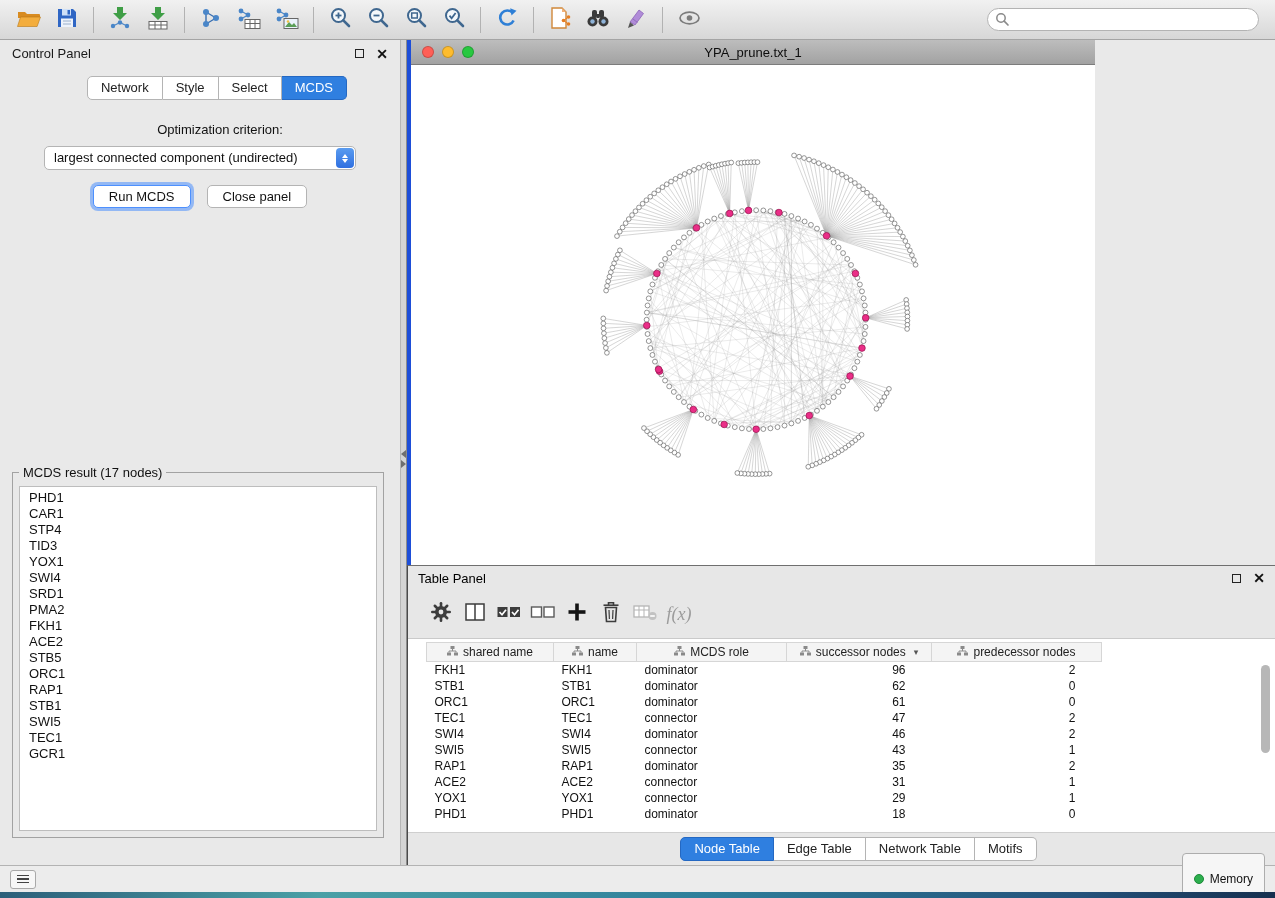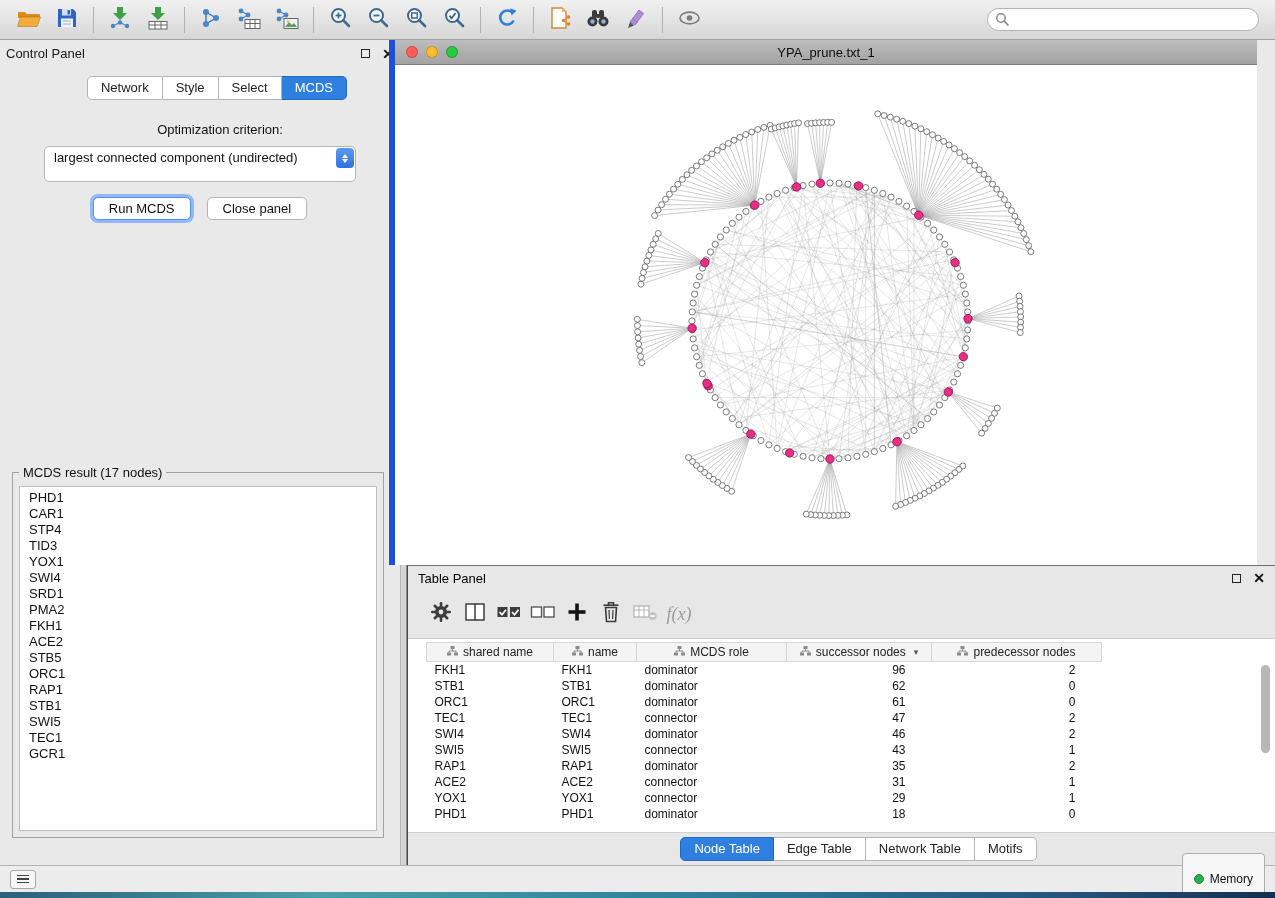--- a/index.html
+++ b/index.html
@@ -32,37 +32,37 @@
     background:#e9e9e9;
   }
   .vsplit {
     position:absolute; left:400px; top:40px; width:7px; height:825px;
     background:#d4d4d4; border-left:1px solid #b5b5b5; border-right:1px solid #8c8c8c;
   }
   .vsplit .handle { position:absolute; top:408px; left:0; width:7px; }
   .tri-l { width:0;height:0;border-top:4px solid transparent;border-bottom:4px solid transparent;border-right:5px solid #6f6f6f; margin:2px 0; }
   .tri-r { width:0;height:0;border-top:4px solid transparent;border-bottom:4px solid transparent;border-left:5px solid #6f6f6f; margin:2px 0; }
 
-  .panel-header { height:27px; display:flex; align-items:center; padding:0 6px; font-size:13px; color:#1a1a1a; }
+  .panel-header { height:27px; display:flex; align-items:center; padding:0 12px; font-size:13px; color:#1a1a1a; }
   .win-icons { margin-left:auto; display:flex; gap:12px; align-items:center; }
   .float-icon { width:9px; height:9px; border:1.5px solid #222; display:inline-block; }
   .close-icon { font-size:14px; font-weight:bold; color:#111; line-height:1; cursor:default; }
 
   .tabs-row { display:flex; justify-content:center; margin-top:9px; }
   .seg {
     font-size:13px; padding:3px 13px; background:#fff; border:1px solid #b4b4b4;
     border-left:none; color:#222; cursor:default; line-height:16px;
   }
   .seg:first-child { border-left:1px solid #b4b4b4; border-radius:5px 0 0 5px;margin-left:34px; }
   .seg:last-child { border-radius:0 5px 5px 0; }
   .seg.active { background:#2f7fe0; border-color:#2468c2; color:#fff; }
 
   .opt-label { text-align:center; font-size:13px; margin-top:22px; color:#111;margin-left:40px; }
   .mac-select {
-    width:312px; height:36px; margin:9px auto 0; background:#fff;
+    width:312px; height:24px; margin:9px auto 0; background:#fff;
     border:1px solid #b4b4b4; border-radius:5px; position:relative;
     font-size:13px; line-height:22px; padding-left:9px; color:#111;
   }
   .mac-select .stepper {
     position:absolute; right:1px; top:1px; width:18px; height:20px;
     background:linear-gradient(#5a9cf0,#2f6fe0); border-radius:4px;
     display:flex; flex-direction:column; align-items:center; justify-content:center; gap:1px;
   }
   .st-up { width:0;height:0;border-left:3.5px solid transparent;border-right:3.5px solid transparent;border-bottom:4px solid #fff; }
   .st-dn { width:0;height:0;border-left:3.5px solid transparent;border-right:3.5px solid transparent;border-top:4px solid #fff; }
@@ -80,22 +80,22 @@
   }
   .result-box legend { font-size:13px; padding:0 4px; color:#111; }
   .result-list {
     width:100%; height:100%; background:#fff; border:1px solid #bdbdbd;
     overflow:hidden; padding:3px 0;
   }
   .list-item { font-size:13px; padding:0 9px; line-height:16px; color:#111; }
 
   
   .network-window {
-    position:absolute; left:389px; top:40px; width:868px; height:525px;
-    border-left:6px solid #1d4ed8;
+    position:absolute; left:407px; top:40px; width:688px; height:525px;
+    border-left:4px solid #1d4ed8;
   }
   .net-titlebar {
     height:25px; background:linear-gradient(#bdbdbd,#a2a2a2);
     border-bottom:1px solid #7c7c7c; position:relative;
     display:flex; align-items:center; justify-content:center; font-size:13px; color:#0d0d0d;
   }
   .traffic { position:absolute; left:11px; top:6px; display:flex; gap:8px; }
   .light { width:12px; height:12px; border-radius:50%; border:0.5px solid rgba(0,0,0,.2); }
   .net-canvas { position:absolute; top:25px; left:0; right:0; bottom:0; background:#fff; }
   #netsvg { width:100%; height:100%; display:block; }

